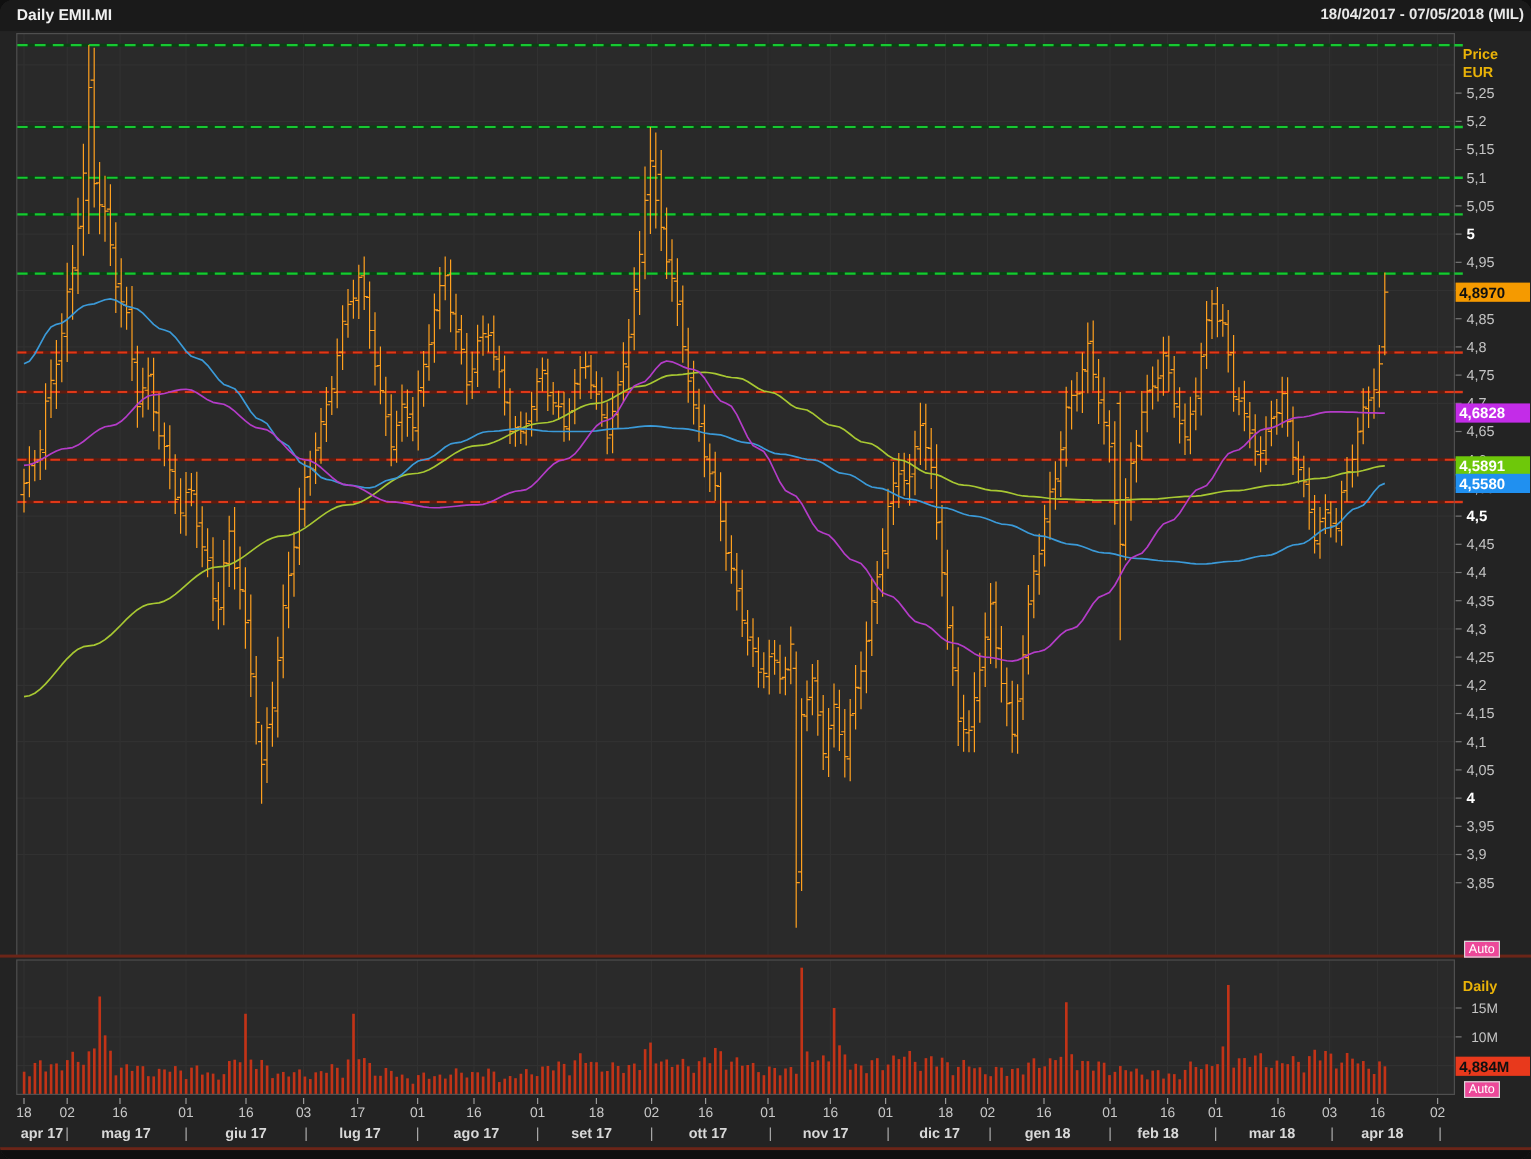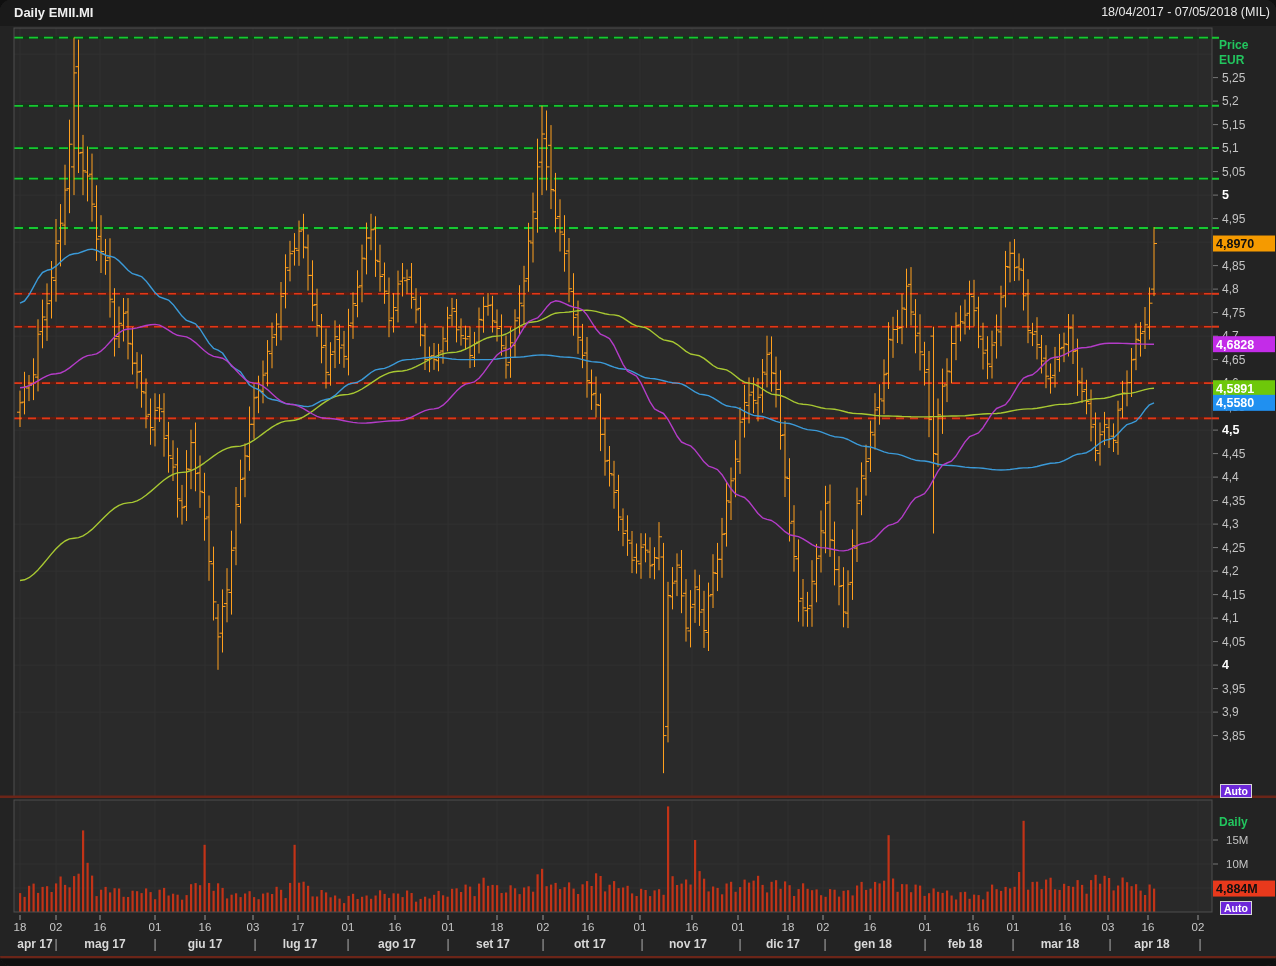--- a/index.html
+++ b/index.html
@@ -1,24 +1,24 @@
 <!DOCTYPE html>
 <html><head>
 <meta charset="utf-8">
 <style>
   html,body{margin:0;padding:0;background:#101010;}
   .screen{position:relative;width:1276px;height:966px;background:#232323;overflow:hidden;
           font-family:"Liberation Sans","DejaVu Sans",sans-serif;border-radius:11px;}
   .titlebar{position:absolute;left:0;top:0;width:100%;height:26px;background:#1a1a1a;}
   .titlebar .t{position:absolute;left:14px;top:5px;font-size:13px;font-weight:bold;color:#f0f0f0;}
-  .titlebar .r{position:absolute;right:6px;top:5px;font-size:12.5px;font-weight:normal;color:#e8e8e8;}
+  .titlebar .r{position:absolute;right:6px;top:5px;font-size:12.5px;font-weight:bold;color:#e8e8e8;}
   svg{position:absolute;left:0;top:0;}
-  .axt{position:absolute;left:1219px;color:#22c55e;font-size:12px;font-weight:bold;line-height:15px;}
-  .autobtn{position:absolute;left:1220px;background:#6d28d9;border:1px solid #d8d8d8;color:#fff;
-           font-size:10.5px;font-weight:bold;line-height:12px;padding:0 3px;cursor:pointer;}
+  .axt{position:absolute;left:1219px;color:#eab308;font-size:12px;font-weight:bold;line-height:15px;}
+  .autobtn{position:absolute;left:1220px;background:#ec4899;border:1px solid #d8d8d8;color:#fff;
+           font-size:10.5px;font-weight:normal;line-height:12px;padding:0 3px;cursor:pointer;}
 </style>
 </head>
 <body>
 
 <div class="screen">
   <div class="titlebar">
     <span class="t">Daily EMII.MI</span>
     <span class="r">18/04/2017 - 07/05/2018 (MIL)</span>
   </div>
 

